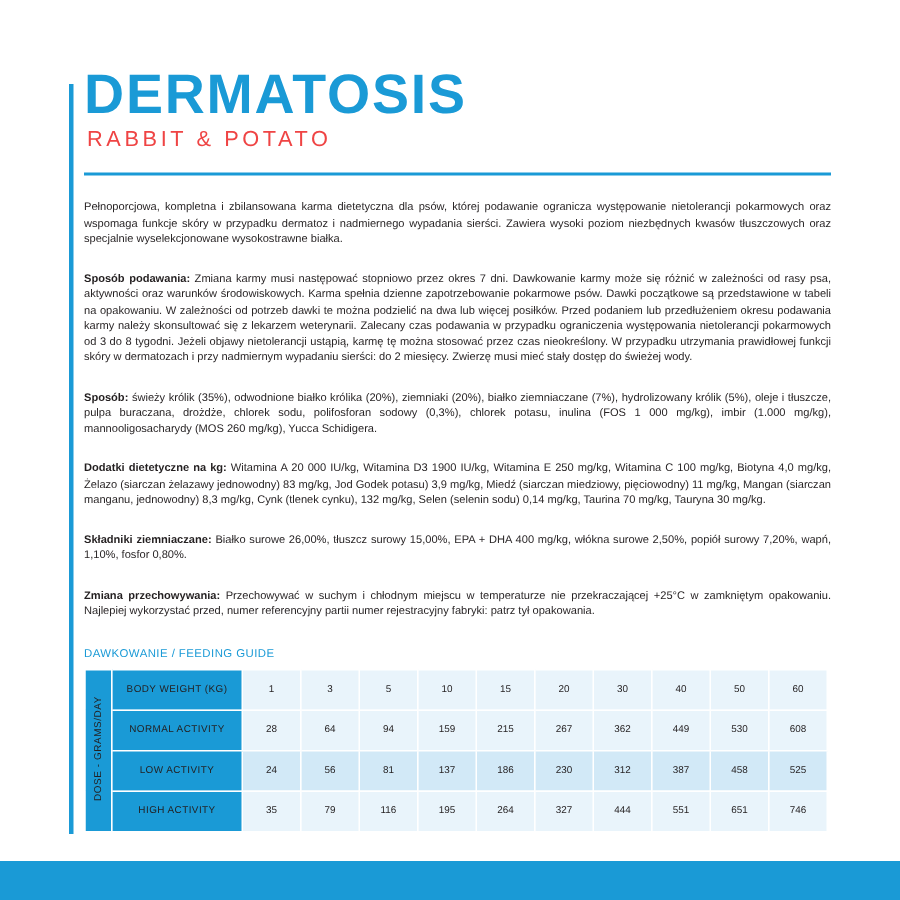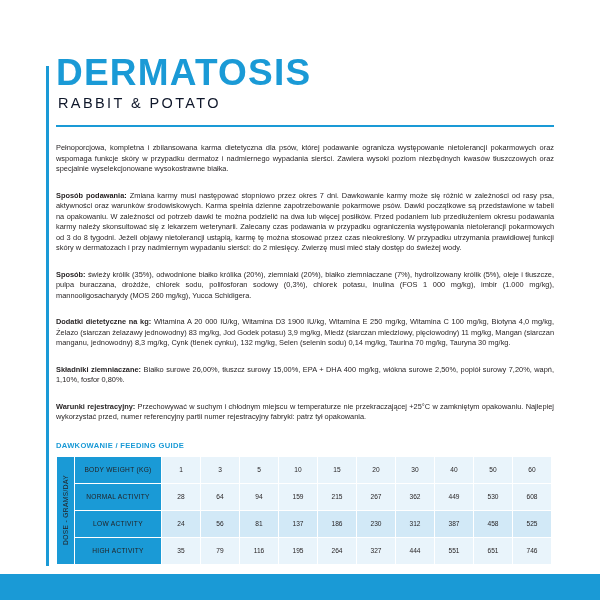--- a/index.html
+++ b/index.html
@@ -10,21 +10,21 @@
     width: 600px;
     height: 600px;
     background: #ffffff;
     font-family: "Liberation Sans", sans-serif;
     color: #231f20;
     position: relative;
     overflow: hidden;
   }
   .page {
     position: absolute;
-    left: 0; top: 10px;
+    left: 0; top: 0;
     width: 600px;
     height: 509px;
     box-sizing: border-box;
     padding: 44px 46px 40px 46px;
   }
   .left-rule {
     position: absolute;
     left: 46px;
     top: 56px;
     width: 3px;
@@ -39,21 +39,21 @@
     font-weight: bold;
     letter-spacing: 1.2px;
     color: #1a9ad6;
     line-height: 1.0;
     margin: 0 0 4px 0;
     font-family: "Liberation Sans", sans-serif;
   }
   .subtitle {
     font-size: 14.5px;
     letter-spacing: 2.4px;
-    color: #0f172a;
+    color: #ef4444;
     margin: 0 0 14px 2px;
     font-weight: normal;
   }
   .rule {
     height: 2px;
     background: #1a9ad6;
     margin: 2px 0 12px 0;
   }
   .body-text {
     margin-left: 10px;
@@ -64,21 +64,21 @@
   }
   .body-text p {
     margin: 16px 0 7px 0;
   }
   .body-text b {
     font-weight: bold;
   }
   .guide-title {
     margin: 18px 0 6px 10px;
     font-size: 7.6px;
-    font-weight: bold;
+    font-weight: normal;
     color: #1a9ad6;
     letter-spacing: 0.3px;
   }
   table.dose {
     margin-left: 10px;
     border-collapse: collapse;
     width: 496px;
     table-layout: fixed;
   }
   table.dose td, table.dose th {
@@ -149,21 +149,21 @@
     <div class="subtitle">RABBIT &amp; POTATO</div>
     <div class="rule"></div>
   </div>
 
   <div class="body-text">
     <p>Pełnoporcjowa, kompletna i zbilansowana karma dietetyczna dla psów, której podawanie ogranicza występowanie nietolerancji pokarmowych oraz wspomaga funkcje skóry w przypadku dermatoz i nadmiernego wypadania sierści. Zawiera wysoki poziom niezbędnych kwasów tłuszczowych oraz specjalnie wyselekcjonowane wysokostrawne białka.</p>
     <p><b>Sposób podawania:</b> Zmiana karmy musi następować stopniowo przez okres 7 dni. Dawkowanie karmy może się różnić w zależności od rasy psa, aktywności oraz warunków środowiskowych. Karma spełnia dzienne zapotrzebowanie pokarmowe psów. Dawki początkowe są przedstawione w tabeli na opakowaniu. W zależności od potrzeb dawki te można podzielić na dwa lub więcej posiłków. Przed podaniem lub przedłużeniem okresu podawania karmy należy skonsultować się z lekarzem weterynarii. Zalecany czas podawania w przypadku ograniczenia występowania nietolerancji pokarmowych od 3 do 8 tygodni. Jeżeli objawy nietolerancji ustąpią, karmę tę można stosować przez czas nieokreślony. W przypadku utrzymania prawidłowej funkcji skóry w dermatozach i przy nadmiernym wypadaniu sierści: do 2 miesięcy. Zwierzę musi mieć stały dostęp do świeżej wody.</p>
     <p><b>Sposób:</b> świeży królik (35%), odwodnione białko królika (20%), ziemniaki (20%), białko ziemniaczane (7%), hydrolizowany królik (5%), oleje i tłuszcze, pulpa buraczana, drożdże, chlorek sodu, polifosforan sodowy (0,3%), chlorek potasu, inulina (FOS 1 000 mg/kg), imbir (1.000 mg/kg), mannooligosacharydy (MOS 260 mg/kg), Yucca Schidigera.</p>
     <p><b>Dodatki dietetyczne na kg:</b> Witamina A 20 000 IU/kg, Witamina D3 1900 IU/kg, Witamina E 250 mg/kg, Witamina C 100 mg/kg, Biotyna 4,0 mg/kg, Żelazo (siarczan żelazawy jednowodny) 83 mg/kg, Jod Godek potasu) 3,9 mg/kg, Miedź (siarczan miedziowy, pięciowodny) 11 mg/kg, Mangan (siarczan manganu, jednowodny) 8,3 mg/kg, Cynk (tlenek cynku), 132 mg/kg, Selen (selenin sodu) 0,14 mg/kg, Taurina 70 mg/kg, Tauryna 30 mg/kg.</p>
     <p><b>Składniki ziemniaczane:</b> Białko surowe 26,00%, tłuszcz surowy 15,00%, EPA + DHA 400 mg/kg, włókna surowe 2,50%, popiół surowy 7,20%, wapń, 1,10%, fosfor 0,80%.</p>
-    <p><b>Warunki rejestracyjny:</b> Przechowywać w suchym i chłodnym miejscu w temperaturze nie przekraczającej +25°C w zamkniętym opakowaniu. Najlepiej wykorzystać przed, numer referencyjny partii numer rejestracyjny fabryki: patrz tył opakowania.</p>
+    <p><b>Zmiana przechowywania:</b> Przechowywać w suchym i chłodnym miejscu w temperaturze nie przekraczającej +25°C w zamkniętym opakowaniu. Najlepiej wykorzystać przed, numer referencyjny partii numer rejestracyjny fabryki: patrz tył opakowania.</p>
   </div>
 
   <div class="guide-title">DAWKOWANIE / FEEDING GUIDE</div>
 
   <table class="dose">
     <tbody>
       <tr class="headrow">
         <td class="side-label" rowspan="4"><span class="vert">DOSE - GRAMS/DAY</span></td>
         <td class="rowhead">BODY WEIGHT (KG)</td>
         <td class="numhead">1</td>

